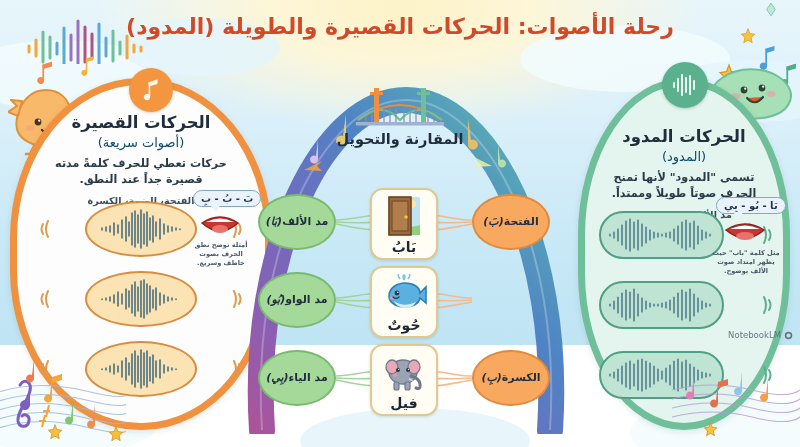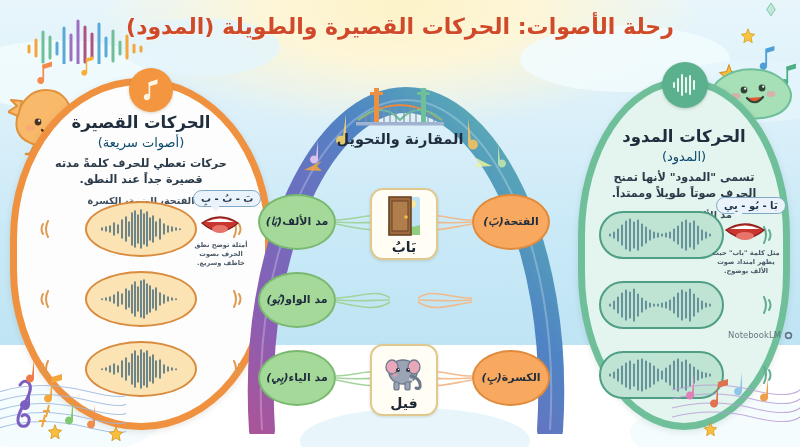--- a/index.html
+++ b/index.html
@@ -394,20 +394,36 @@
         <path d="M214 30 C 190 30, 175 20, 160 30"></path>
         <path d="M214 32 C 190 34, 175 32, 160 32"></path>
         <path d="M214 34 C 190 38, 175 44, 160 34"></path>
       </g>
       <g fill="none" stroke="#9fd296" stroke-width="1.6" opacity=".95">
         <path d="M78 30 C 100 30, 118 20, 132 30"></path>
         <path d="M78 32 C 100 34, 118 32, 132 32"></path>
         <path d="M78 34 C 100 38, 118 44, 132 34"></path>
       </g>
     </svg>
+    <div class="card">
+      <div class="pic">
+        <svg width="46" height="40" viewBox="0 0 46 40">
+          <path d="M23 6q-2-4 0-5 2 1 0 5" stroke="#7fc4e8" stroke-width="1.6" fill="none"></path>
+          <path d="M19 5q-3-4-1-5" stroke="#7fc4e8" stroke-width="1.5" fill="none"></path>
+          <path d="M27 5q3-4 1-5" stroke="#7fc4e8" stroke-width="1.5" fill="none"></path>
+          <path d="M8 22c0-8 8-13 16-13s15 4 15 10l6-6v16l-6-5c-1 6-8 9-15 9S8 30 8 22z" fill="#5ab0e0" stroke="#2f7fae" stroke-width="1.6"></path>
+          <path d="M13 27q10 7 22 1 -3 6-11 6t-11-7z" fill="#d6eefa"></path>
+          <circle cx="16" cy="19" r="2.4" fill="#26394a"></circle>
+          <circle cx="16.8" cy="18.3" r=".8" fill="#fff"></circle>
+          <ellipse cx="11" cy="24" rx="2.6" ry="1.8" fill="#f39aa8" opacity=".75"></ellipse>
+          <path d="M12 23q3 3 6 0" stroke="#26394a" stroke-width="1.2" fill="none" stroke-linecap="round"></path>
+        </svg>
+      </div>
+      <div class="word">حُوتٌ</div>
+    </div>
     <div class="pill long">
       <span>مد الواو</span>
       <span class="sm">(بُو)</span>
     </div>
   </div>
 
   <div class="row" style="top:346px;">
     <svg style="position:absolute;left:0;top:0;" width="292" height="76">
       <g fill="none" stroke="#f3b888" stroke-width="1.6" opacity=".95">
         <path d="M214 30 C 190 30, 175 20, 160 30"></path>

